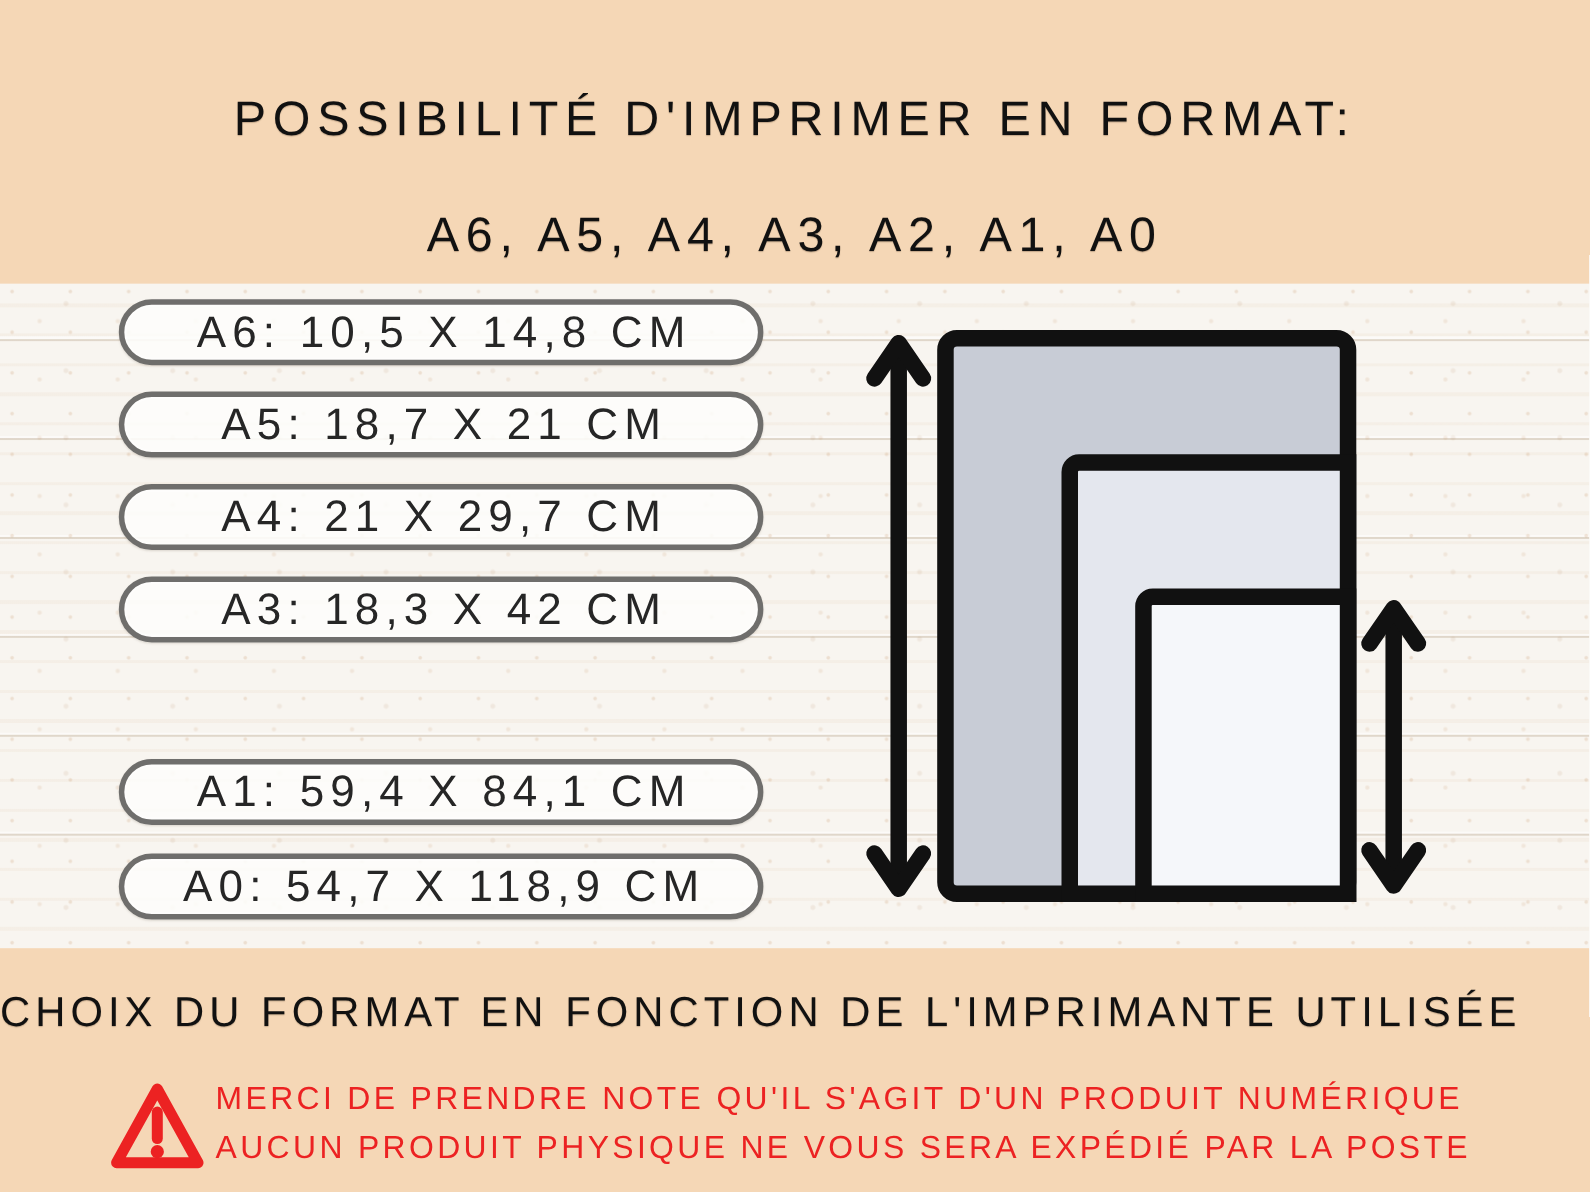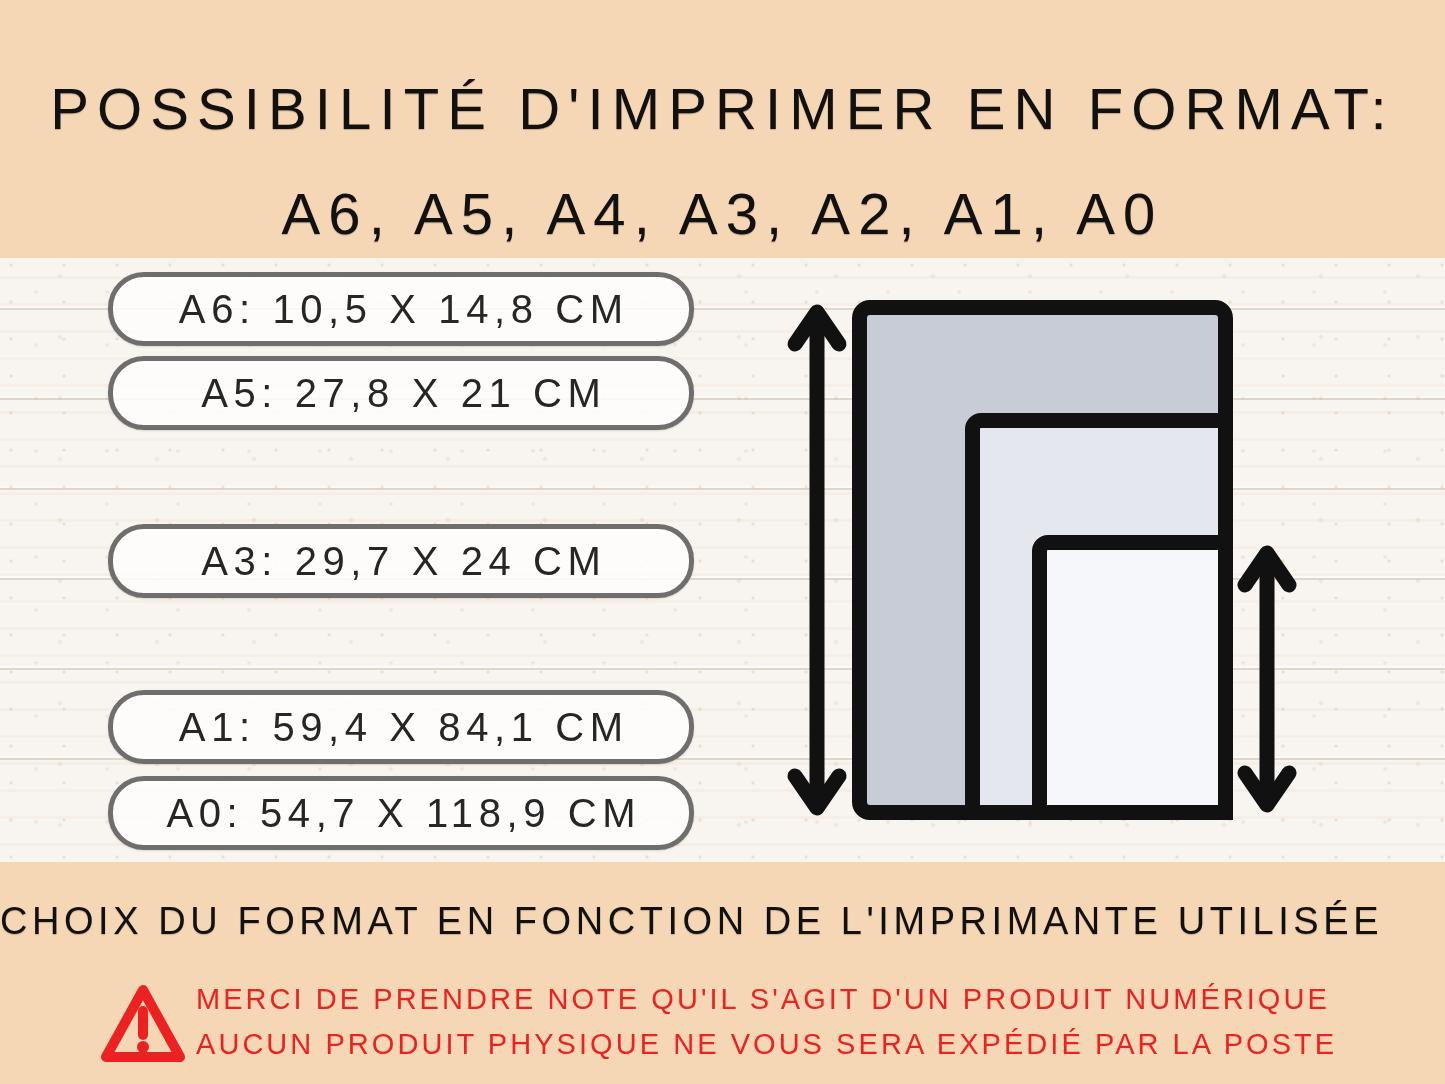--- a/index.html
+++ b/index.html
@@ -24,29 +24,29 @@
       radial-gradient(circle at 47px 13px, rgba(170,118,74,.11) 1.4px, transparent 3px),
       repeating-linear-gradient(0deg, transparent 0 12px, rgba(224,200,172,.14) 12px 15px, transparent 15px 27px),
       repeating-linear-gradient(0deg, transparent 0 86px, rgba(184,165,140,.38) 86px 88px, rgba(255,255,255,.55) 88px 90px);
     background-size:53px 37px, 71px 53px, 97px 61px, auto, auto;
     background-position:0 0, 7px 11px, 13px 5px, 0 -4px, 0 -16px;
   }
   
   .title-line{
     position:absolute;left:0;width:1445px;text-align:center;
     color:var(--ink,#161616);
-    font-size:58px;line-height:70px;font-weight:400;
+    font-size:44px;line-height:70px;font-weight:400;
     letter-spacing:.14em;white-space:nowrap;
     text-shadow:0 1px 1px rgba(60,40,20,.28);
   }
   .title-line.l1{top:74px;}
   .title-line.l2{top:179px;text-align:center;}
   
   .pill{
-    position:absolute;left:108px;width:586px;height:74px;
+    position:absolute;left:108px;width:586px;height:60px;
     box-sizing:border-box;
     border:5px solid var(--pill_border,#6f6e6c);
     border-radius:36px;
     background:var(--pill_fill,rgba(253,253,251,0.88));
     display:flex;align-items:center;justify-content:center;
     box-shadow:0 1px 2px rgba(90,70,50,.18), inset 0 0 0 2px rgba(255,255,255,.45);
   }
   .pill span{
     color:#262626;font-size:40px;letter-spacing:.14em;white-space:nowrap;
     transform:translateX(.07em); 
@@ -87,24 +87,27 @@
   <div class="band top"></div>
   <div class="title-line l1">POSSIBILITÉ D'IMPRIMER EN FORMAT:</div>
   <div class="title-line l2">A6, A5, A4, A3, A2, A1, A0</div>
 
   <div class="wood"></div>
 
   <div class="pill" style="top:272px">
       <span>A6: 10,5 X 14,8 CM</span>
     </div>
   <div class="pill" style="top:356px">
-      <span>A5: 27,8 X 21 CM</span>
+      <span>A5: 18,7 X 21 CM</span>
+    </div>
+  <div class="pill" style="top:440px">
+      <span>A4: 21 X 29,7 CM</span>
     </div>
   <div class="pill" style="top:524px">
-      <span>A3: 29,7 X 24 CM</span>
+      <span>A3: 18,3 X 42 CM</span>
     </div>
   <div class="pill" style="top:690px">
       <span>A1: 59,4 X 84,1 CM</span>
     </div>
   <div class="pill" style="top:776px">
       <span>A0: 54,7 X 118,9 CM</span>
     </div>
 
   <div class="sheet large"></div>
   <div class="sheet medium"></div>

